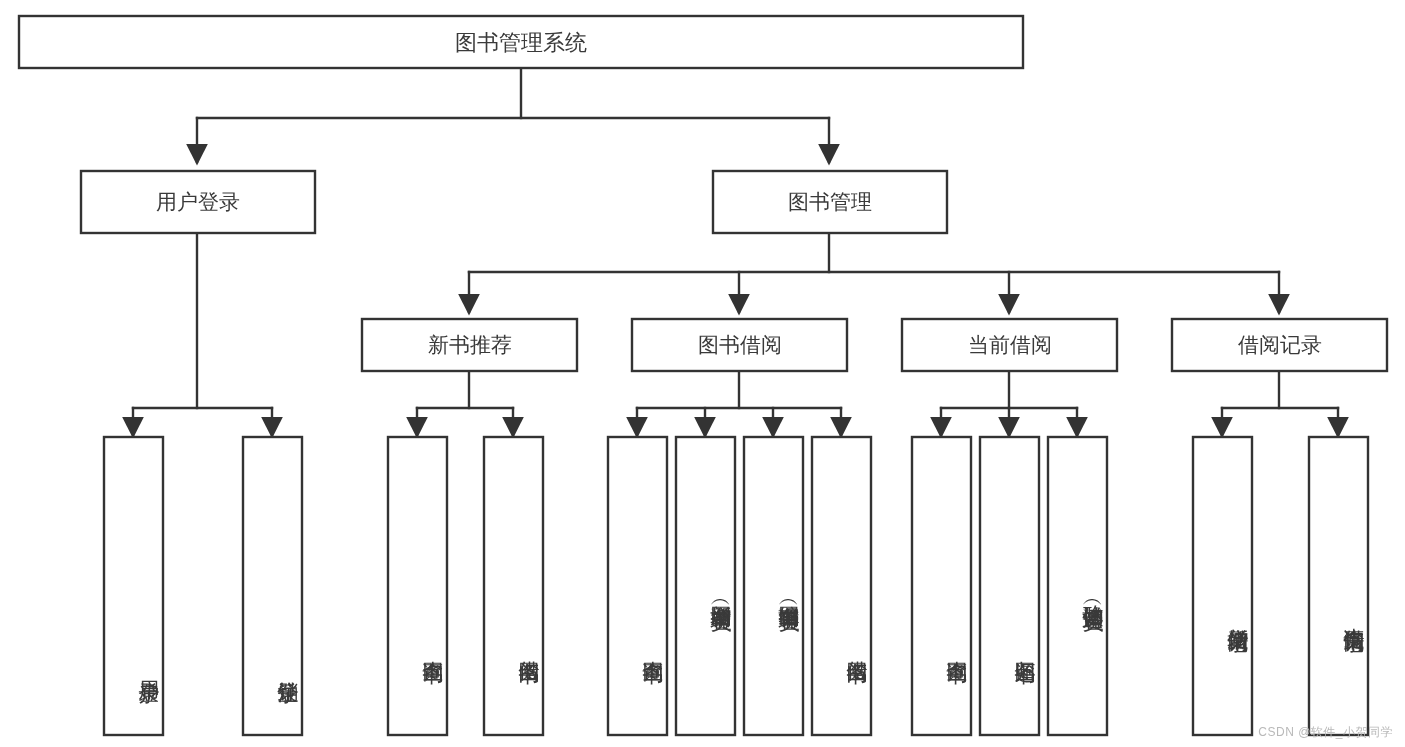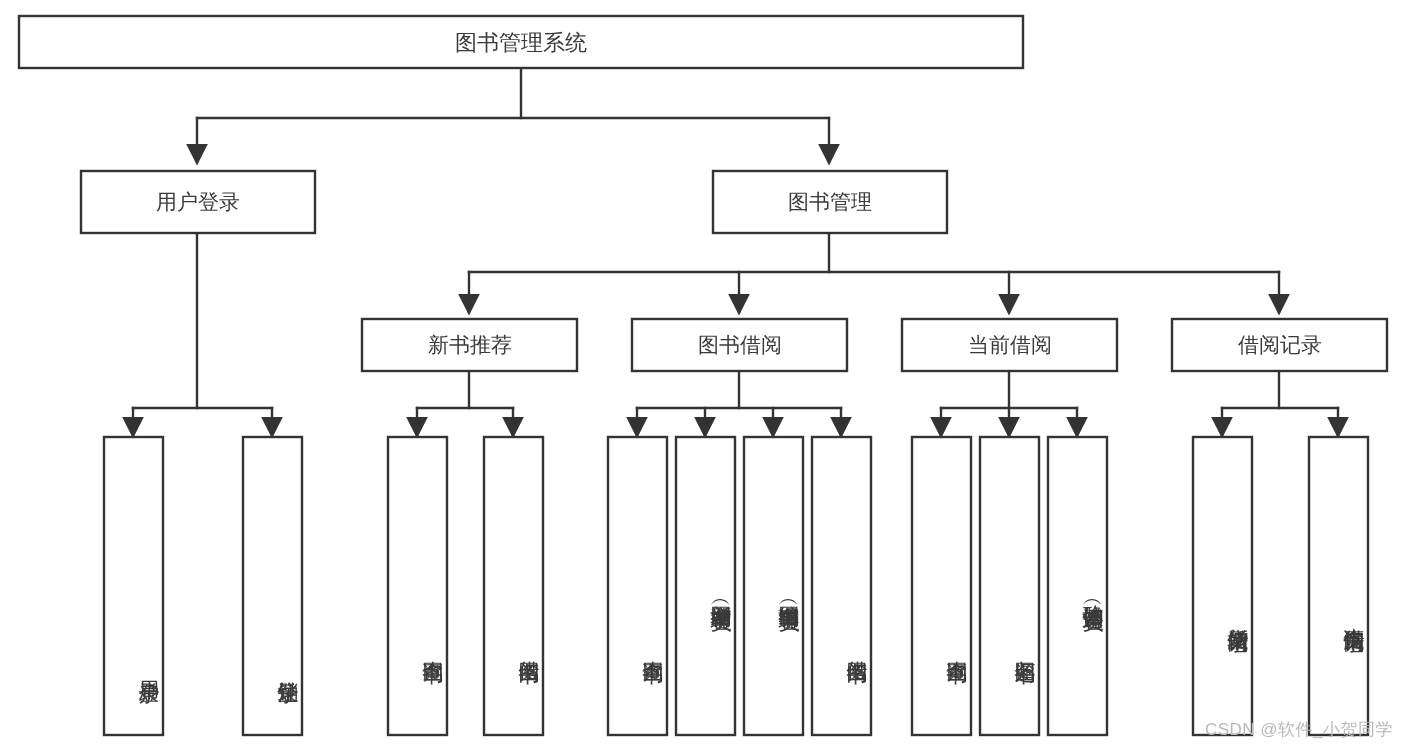--- a/index.html
+++ b/index.html
@@ -60,21 +60,21 @@
     text-orientation: upright;
     letter-spacing: 1px;
     white-space: nowrap;
     pointer-events: none;
   }
   .watermark {
     position: absolute;
     right: 12px;
     bottom: 6px;
     font-family: "Liberation Sans", "DejaVu Sans", sans-serif;
-    font-size: 17px;
+    font-size: 12px;
     color: #b9b9b9;
     letter-spacing: 0.5px;
     white-space: nowrap;
   }
 </style>
 </head>
 <body>
 
 <div id="diagram-root">
 

